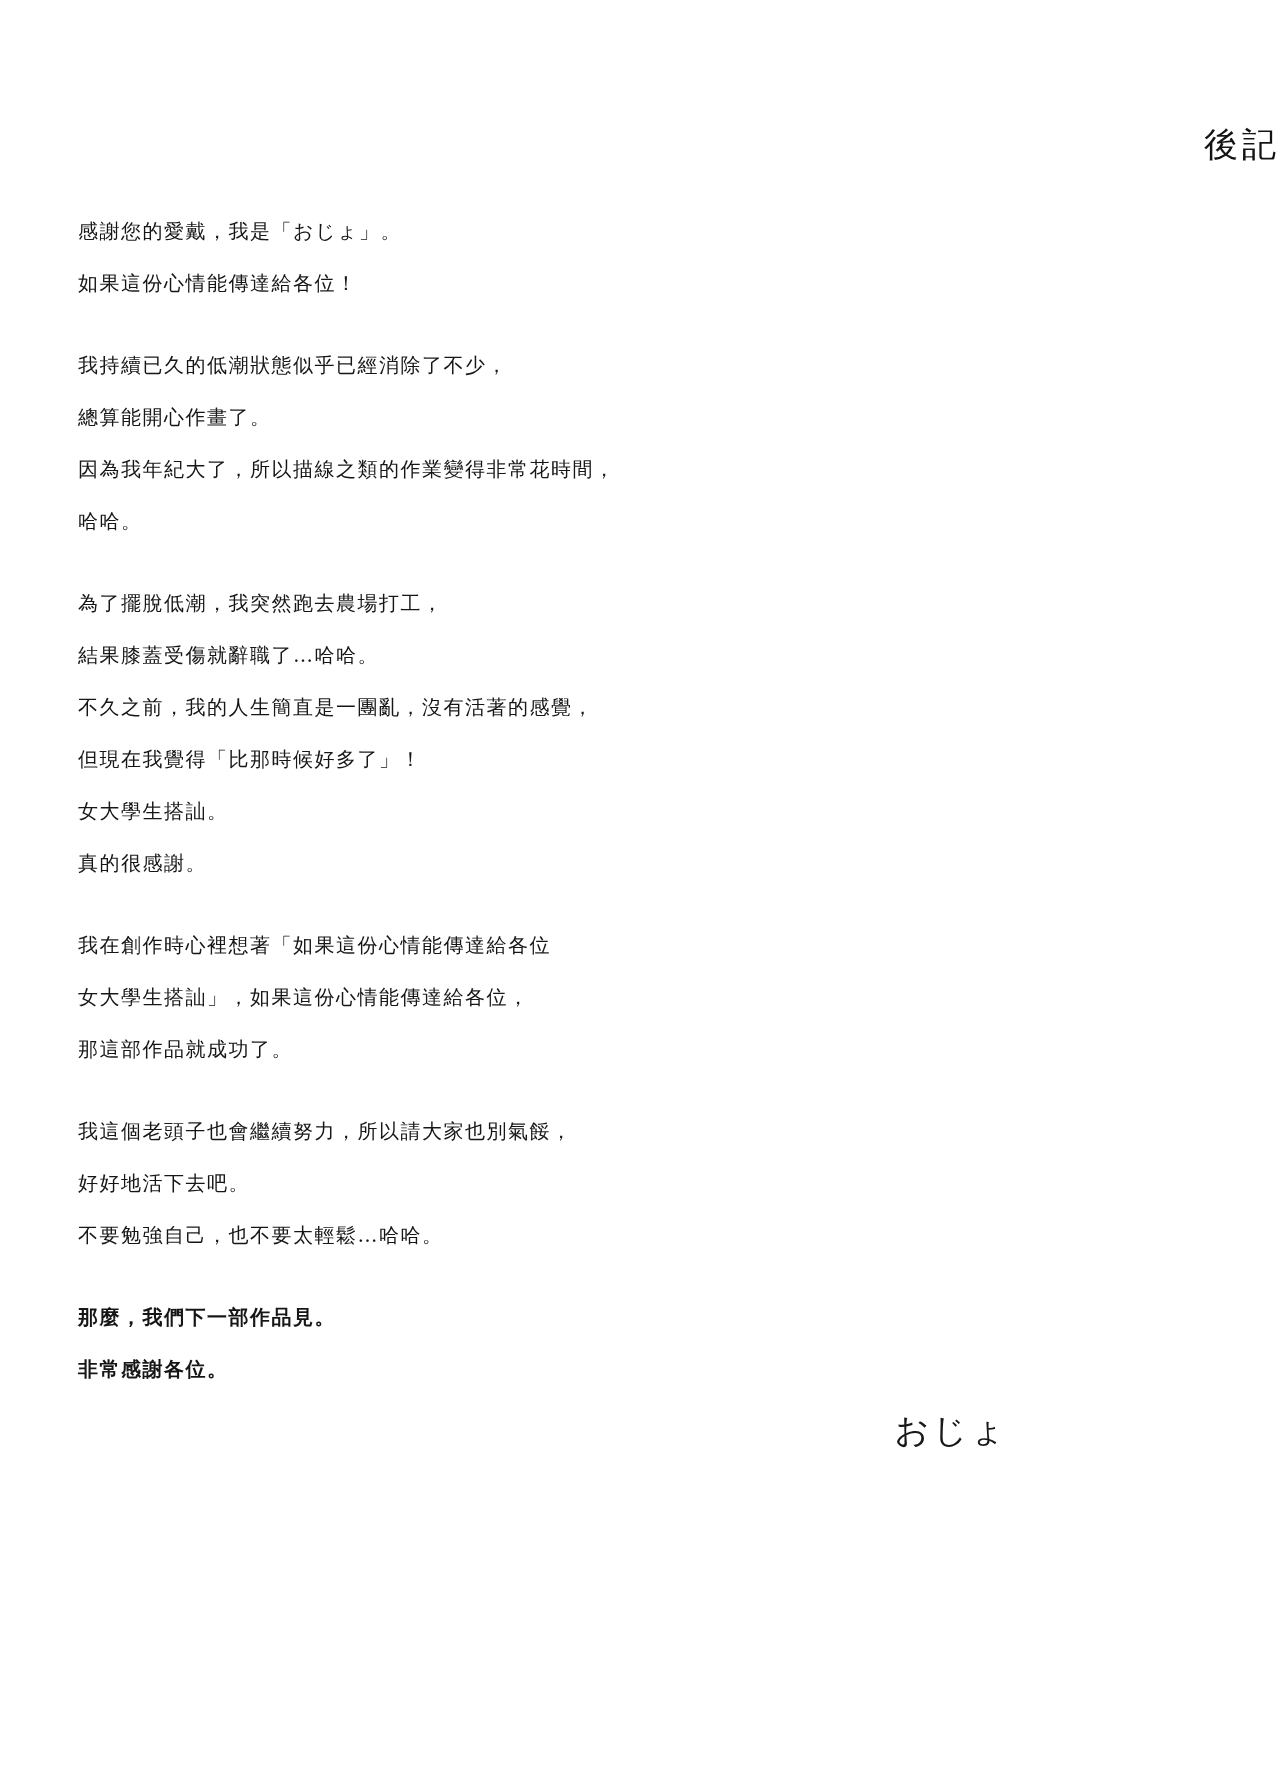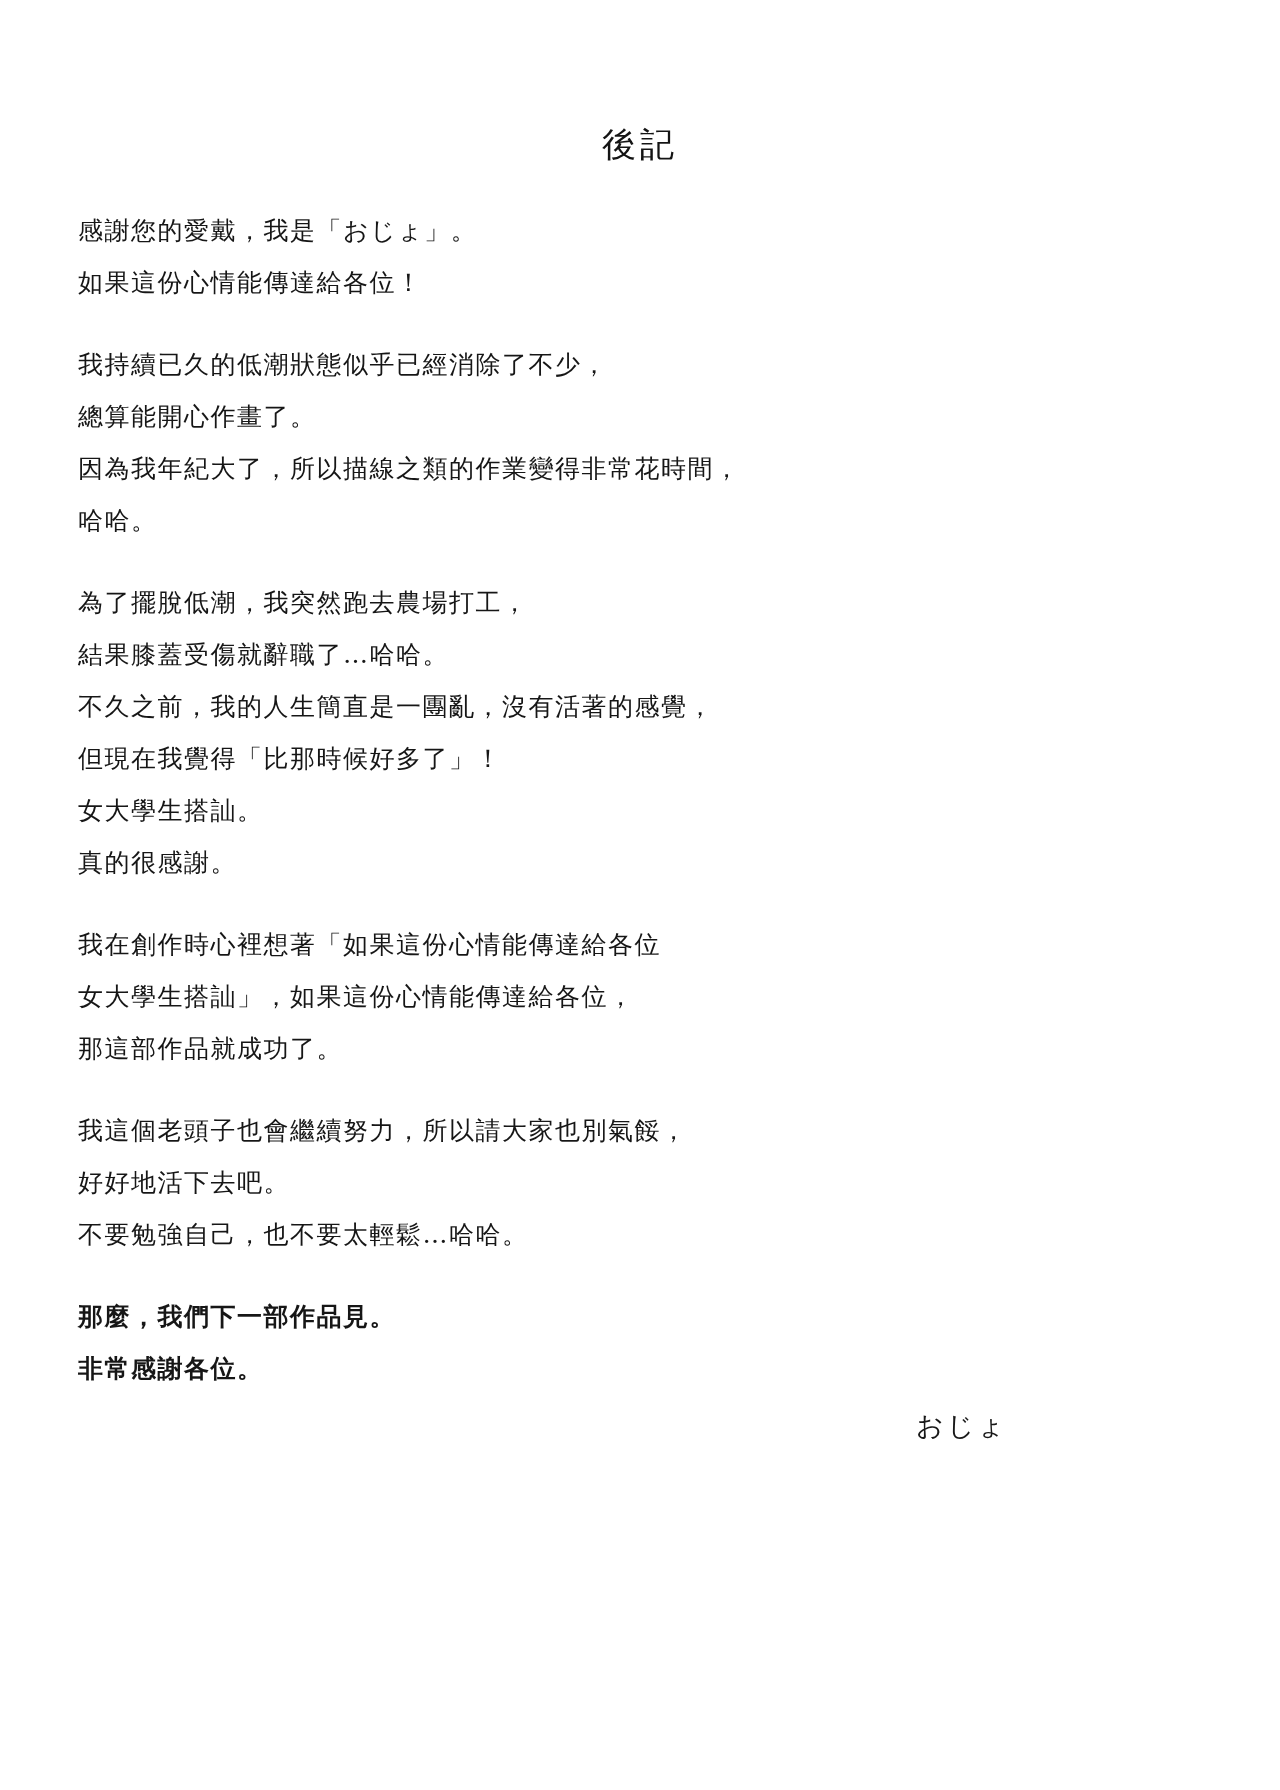--- a/index.html
+++ b/index.html
@@ -20,33 +20,33 @@
     top: 0; left: 0;
     width: 1280px;
     height: 1790px;
     background: #ffffff;
   }
   .afterword-title {
     position: absolute;
     top: 122px;
     left: 0;
     width: 1280px;
-    text-align: center;
+    text-align: right;
     font-size: 34px;
     letter-spacing: 4px;
     font-family: "DejaVu Serif", serif;
     color: #141414;
   }
   .body-text {
     position: absolute;
     top: 205px;
     left: 78px;
     width: 1120px;
     font-family: "DejaVu Serif", serif;
-    font-size: 25px;
+    font-size: 20px;
     line-height: 52px;
     letter-spacing: 1.5px;
     color: #161616;
   }
   .para {
     margin: 0 0 30px 0;
   }
   .para:last-child {
     margin-bottom: 0;
     font-weight: bold;
@@ -57,21 +57,21 @@
   }
   .signature {
     position: absolute;
     top: 1408px;
     left: 0;
     width: 1280px;
     padding-right: 272px;
     box-sizing: border-box;
     text-align: right;
     font-family: "DejaVu Serif", serif;
-    font-size: 27px;
+    font-size: 34px;
     letter-spacing: 3px;
     color: #181818;
   }
 </style>
 </head>
 <body>
 
 <div class="page">
 
   <div class="afterword-title">後記</div>

